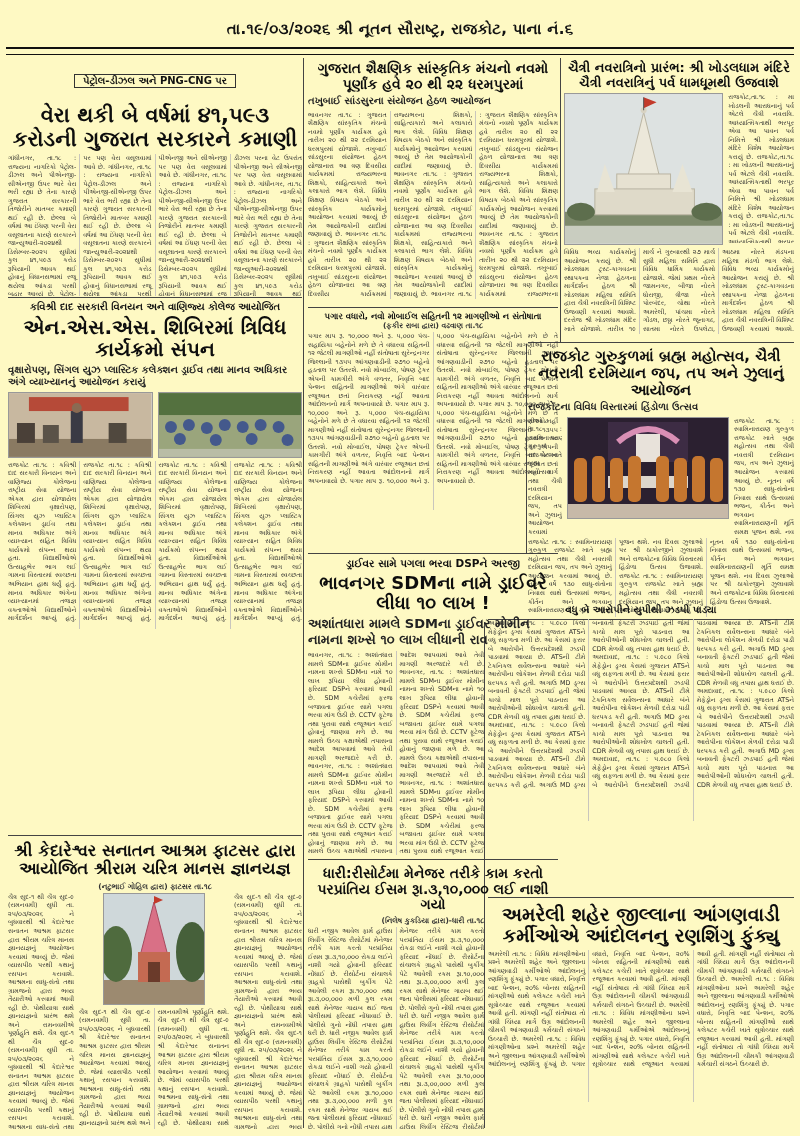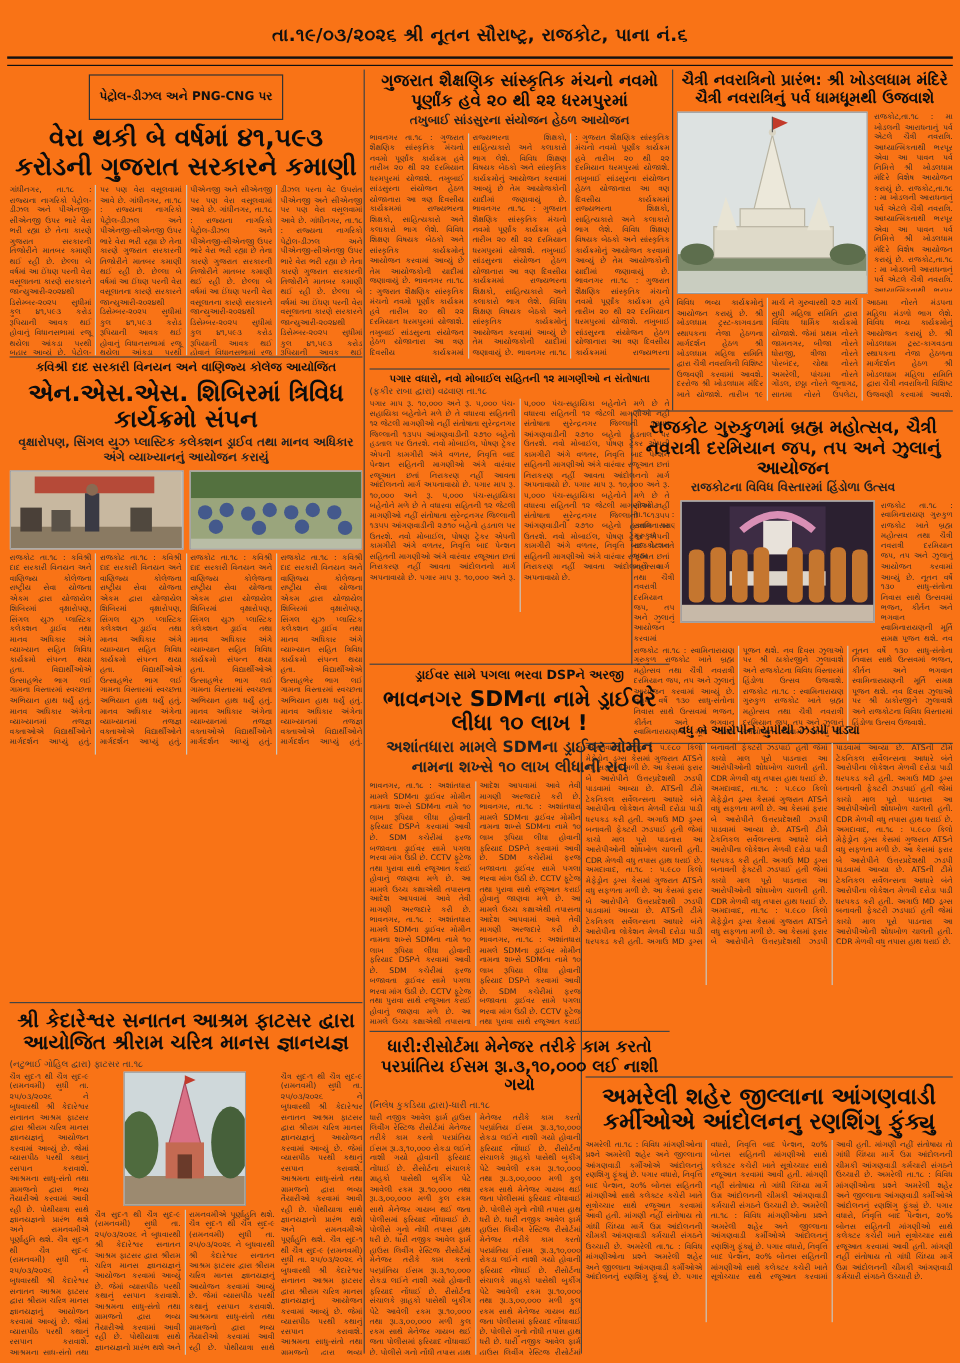--- a/index.html
+++ b/index.html
@@ -1,32 +1,32 @@
 <!DOCTYPE html>
 <html><head>
 <meta charset="utf-8">
 <style>
   html,body{margin:0;padding:0;background:#888;}
   #paper{
     position:relative;width:800px;height:1136px;margin:0 auto;
-    background:#f97316;color:#1c1c1c;overflow:hidden;
+    background:#fef9c3;color:#1c1c1c;overflow:hidden;
     font-family:"DejaVu Sans","Liberation Sans",sans-serif;
   }
   .masthead{
     position:absolute;left:0;top:20px;width:100%;text-align:center;
     font-size:15px;font-weight:bold;letter-spacing:.3px;color:#111;
   }
   .mast-rule{position:absolute;left:6px;right:6px;top:47px;height:5px;
     border-top:2.5px solid #111;border-bottom:1px solid #111;}
   .art{position:absolute;overflow:hidden;}
   .kicker{font-size:10px;font-weight:bold;text-align:center;line-height:1.2;color:#111;}
-  .kicker.boxed{border:1px solid #333;display:table;margin:4px auto;padding:12px 8px;}
+  .kicker.boxed{border:1px solid #333;display:table;margin:16px auto;padding:0 8px;}
   .headline{font-weight:bold;text-align:center;color:#0d0d0d;line-height:1.12;margin:3px 0;}
-  .subhead{font-size:10px;font-weight:bold;text-align:center;line-height:1.25;color:#222;}
-  .credit{font-size:7.5px;color:#333;line-height:1.2;}
+  .subhead{font-size:10px;font-weight:bold;line-height:1.25;color:#222;}
+  .credit{font-size:7.5px;text-align:center;color:#333;line-height:1.2;font-weight:bold;}
   .body-cols{
     font-size:6.4px;line-height:1.33;text-align:justify;color:#2a2a2a;
     column-gap:7px;column-rule:1px solid #c9c6bd;overflow:hidden;
     word-break:break-word;
   }
   .cols-2{column-count:2}.cols-3{column-count:3}.cols-4{column-count:4}
   .side-col{font-size:6.4px;line-height:1.33;text-align:justify;color:#2a2a2a;overflow:hidden;}
   .photo{display:block;background:#ddd;border:1px solid #999;}
   .vrule{position:absolute;width:0;border-left:1px solid #444;}
   .hrule{position:absolute;height:0;border-top:1px solid #444;}

